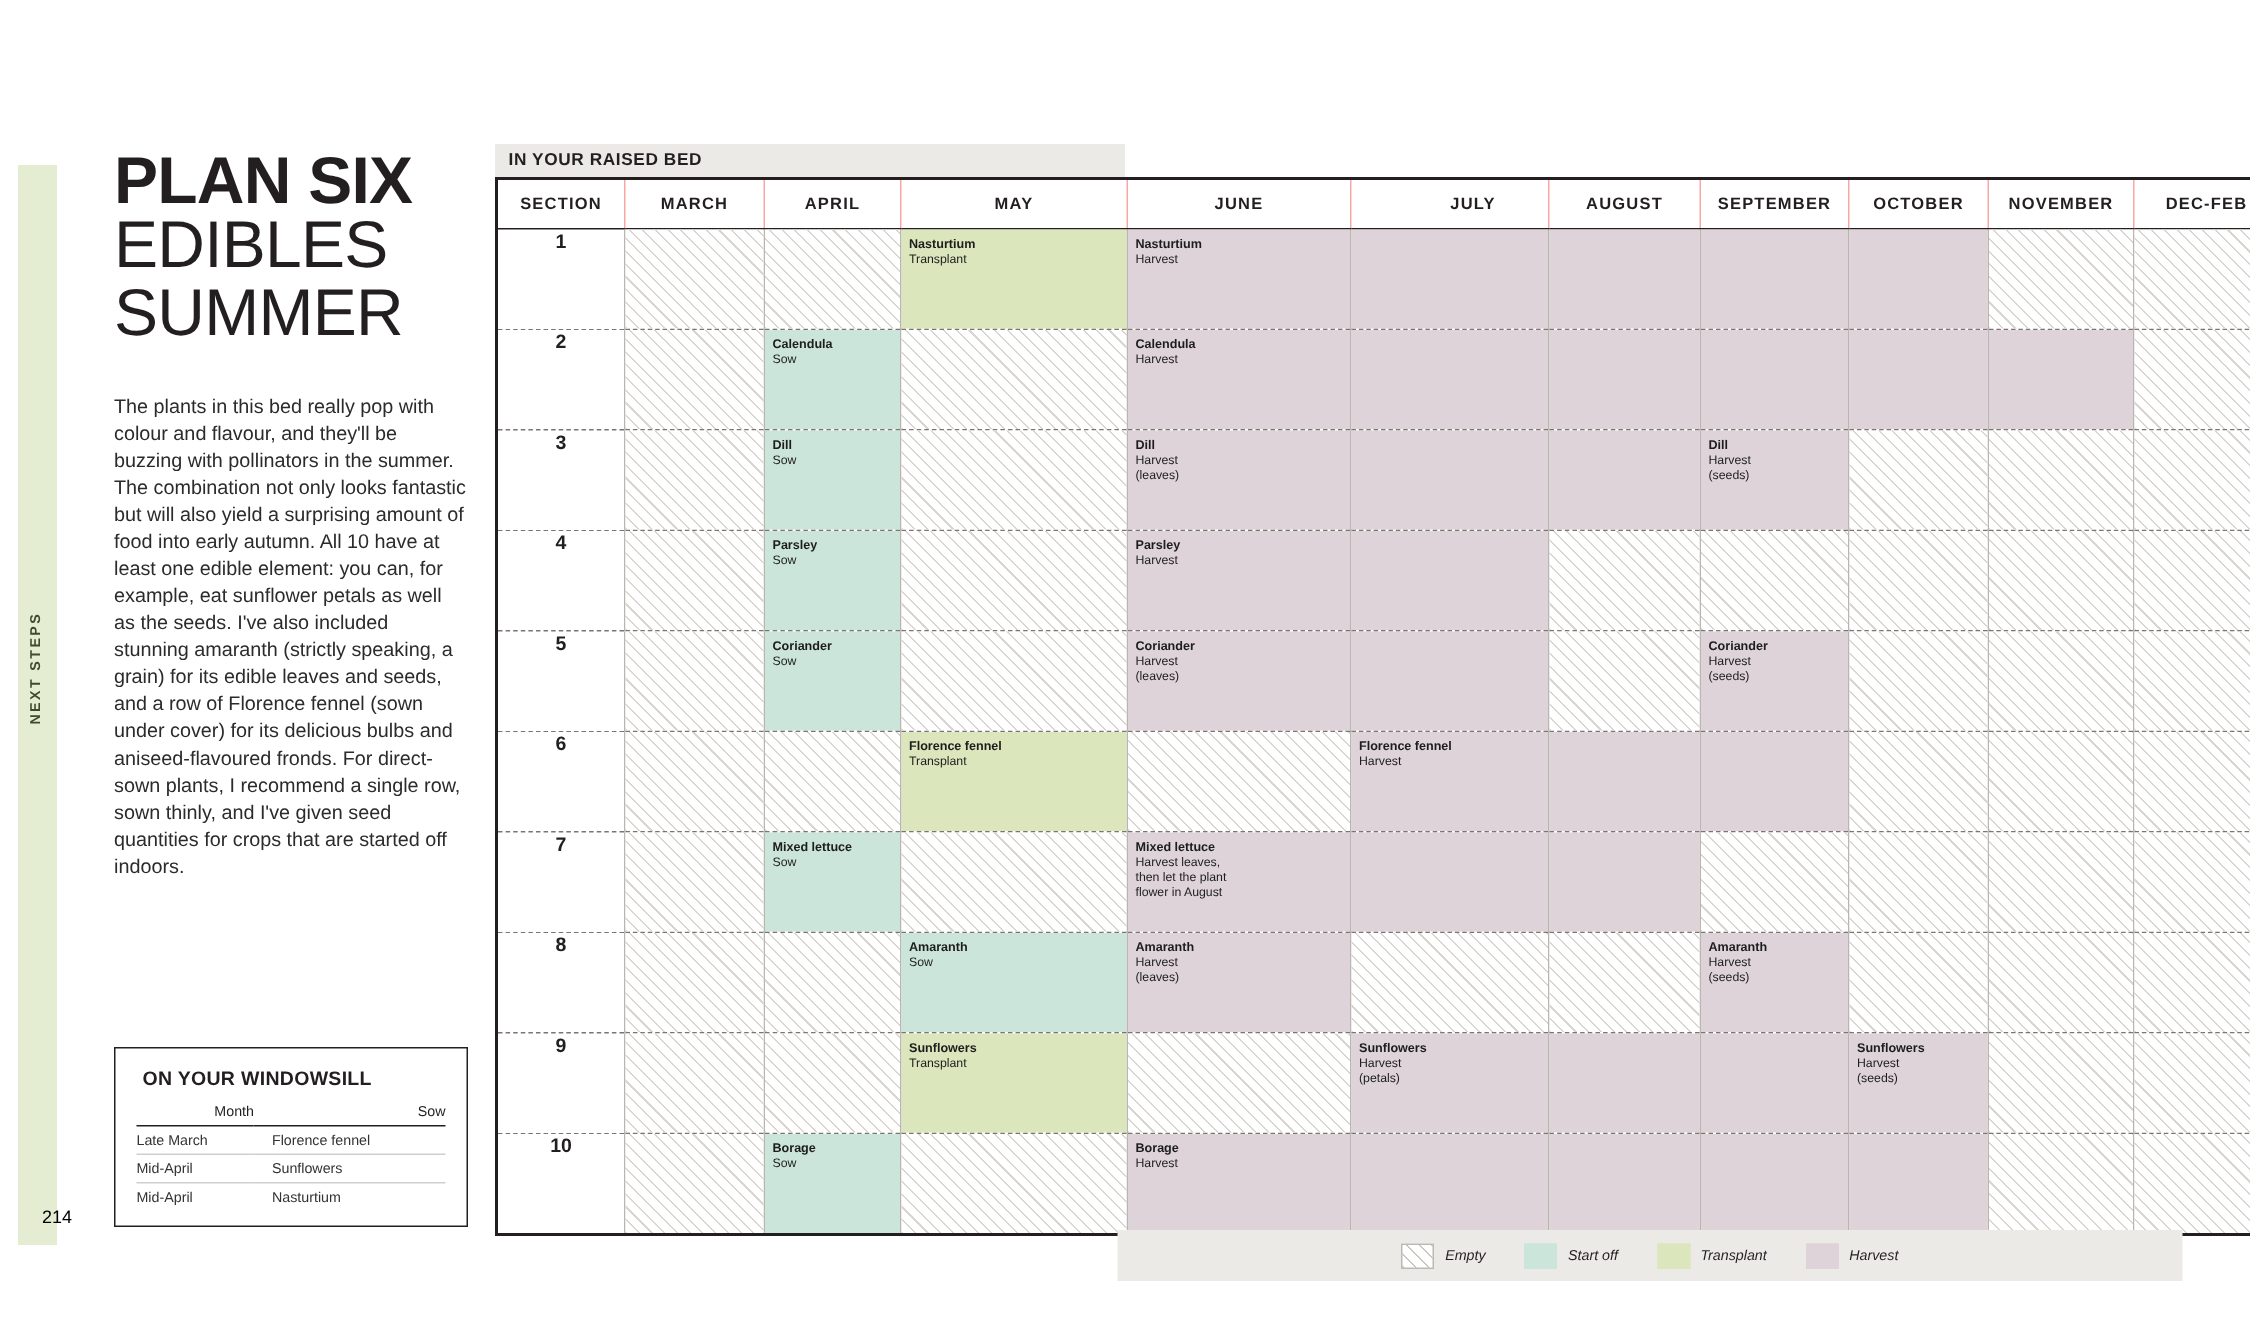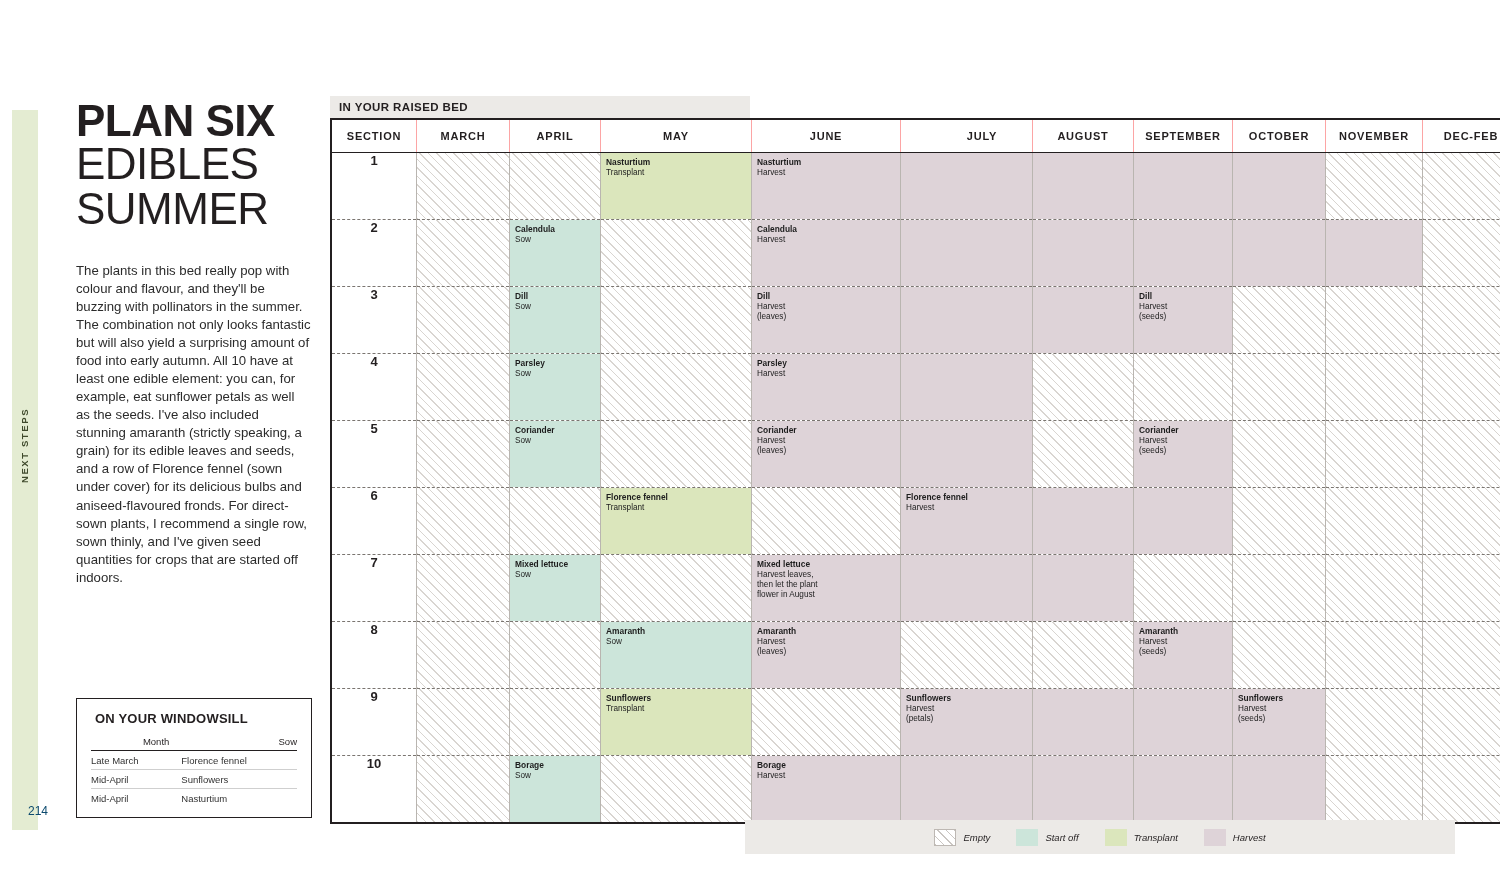--- a/index.html
+++ b/index.html
@@ -17,21 +17,21 @@
     background:#e4ecd2;
   }
   .edge-tab-label{
     position:absolute;left:-38px;top:330px;width:100px;
     transform:rotate(-90deg);
     font-size:9.5px;letter-spacing:1.6px;font-weight:700;color:#3f4a2c;
     text-align:center;
   }
   
   .page-num{
-    position:absolute;left:28px;bottom:78px;font-size:12px;color:#0c4a6e;margin-top:40px;
+    position:absolute;left:28px;bottom:78px;font-size:12px;color:#000000;margin-top:40px;
   }
   
   .left-col{position:absolute;left:76px;top:100px;width:240px;}
   .title-plan{
     font-size:44px;font-weight:700;letter-spacing:-0.5px;line-height:0.95;
     margin:0;font-family:"Liberation Sans",sans-serif;
   }
   .title-rest{
     font-size:44px;font-weight:300;letter-spacing:-0.5px;line-height:1.02;
     margin:0;font-family:"Liberation Sans",sans-serif;

